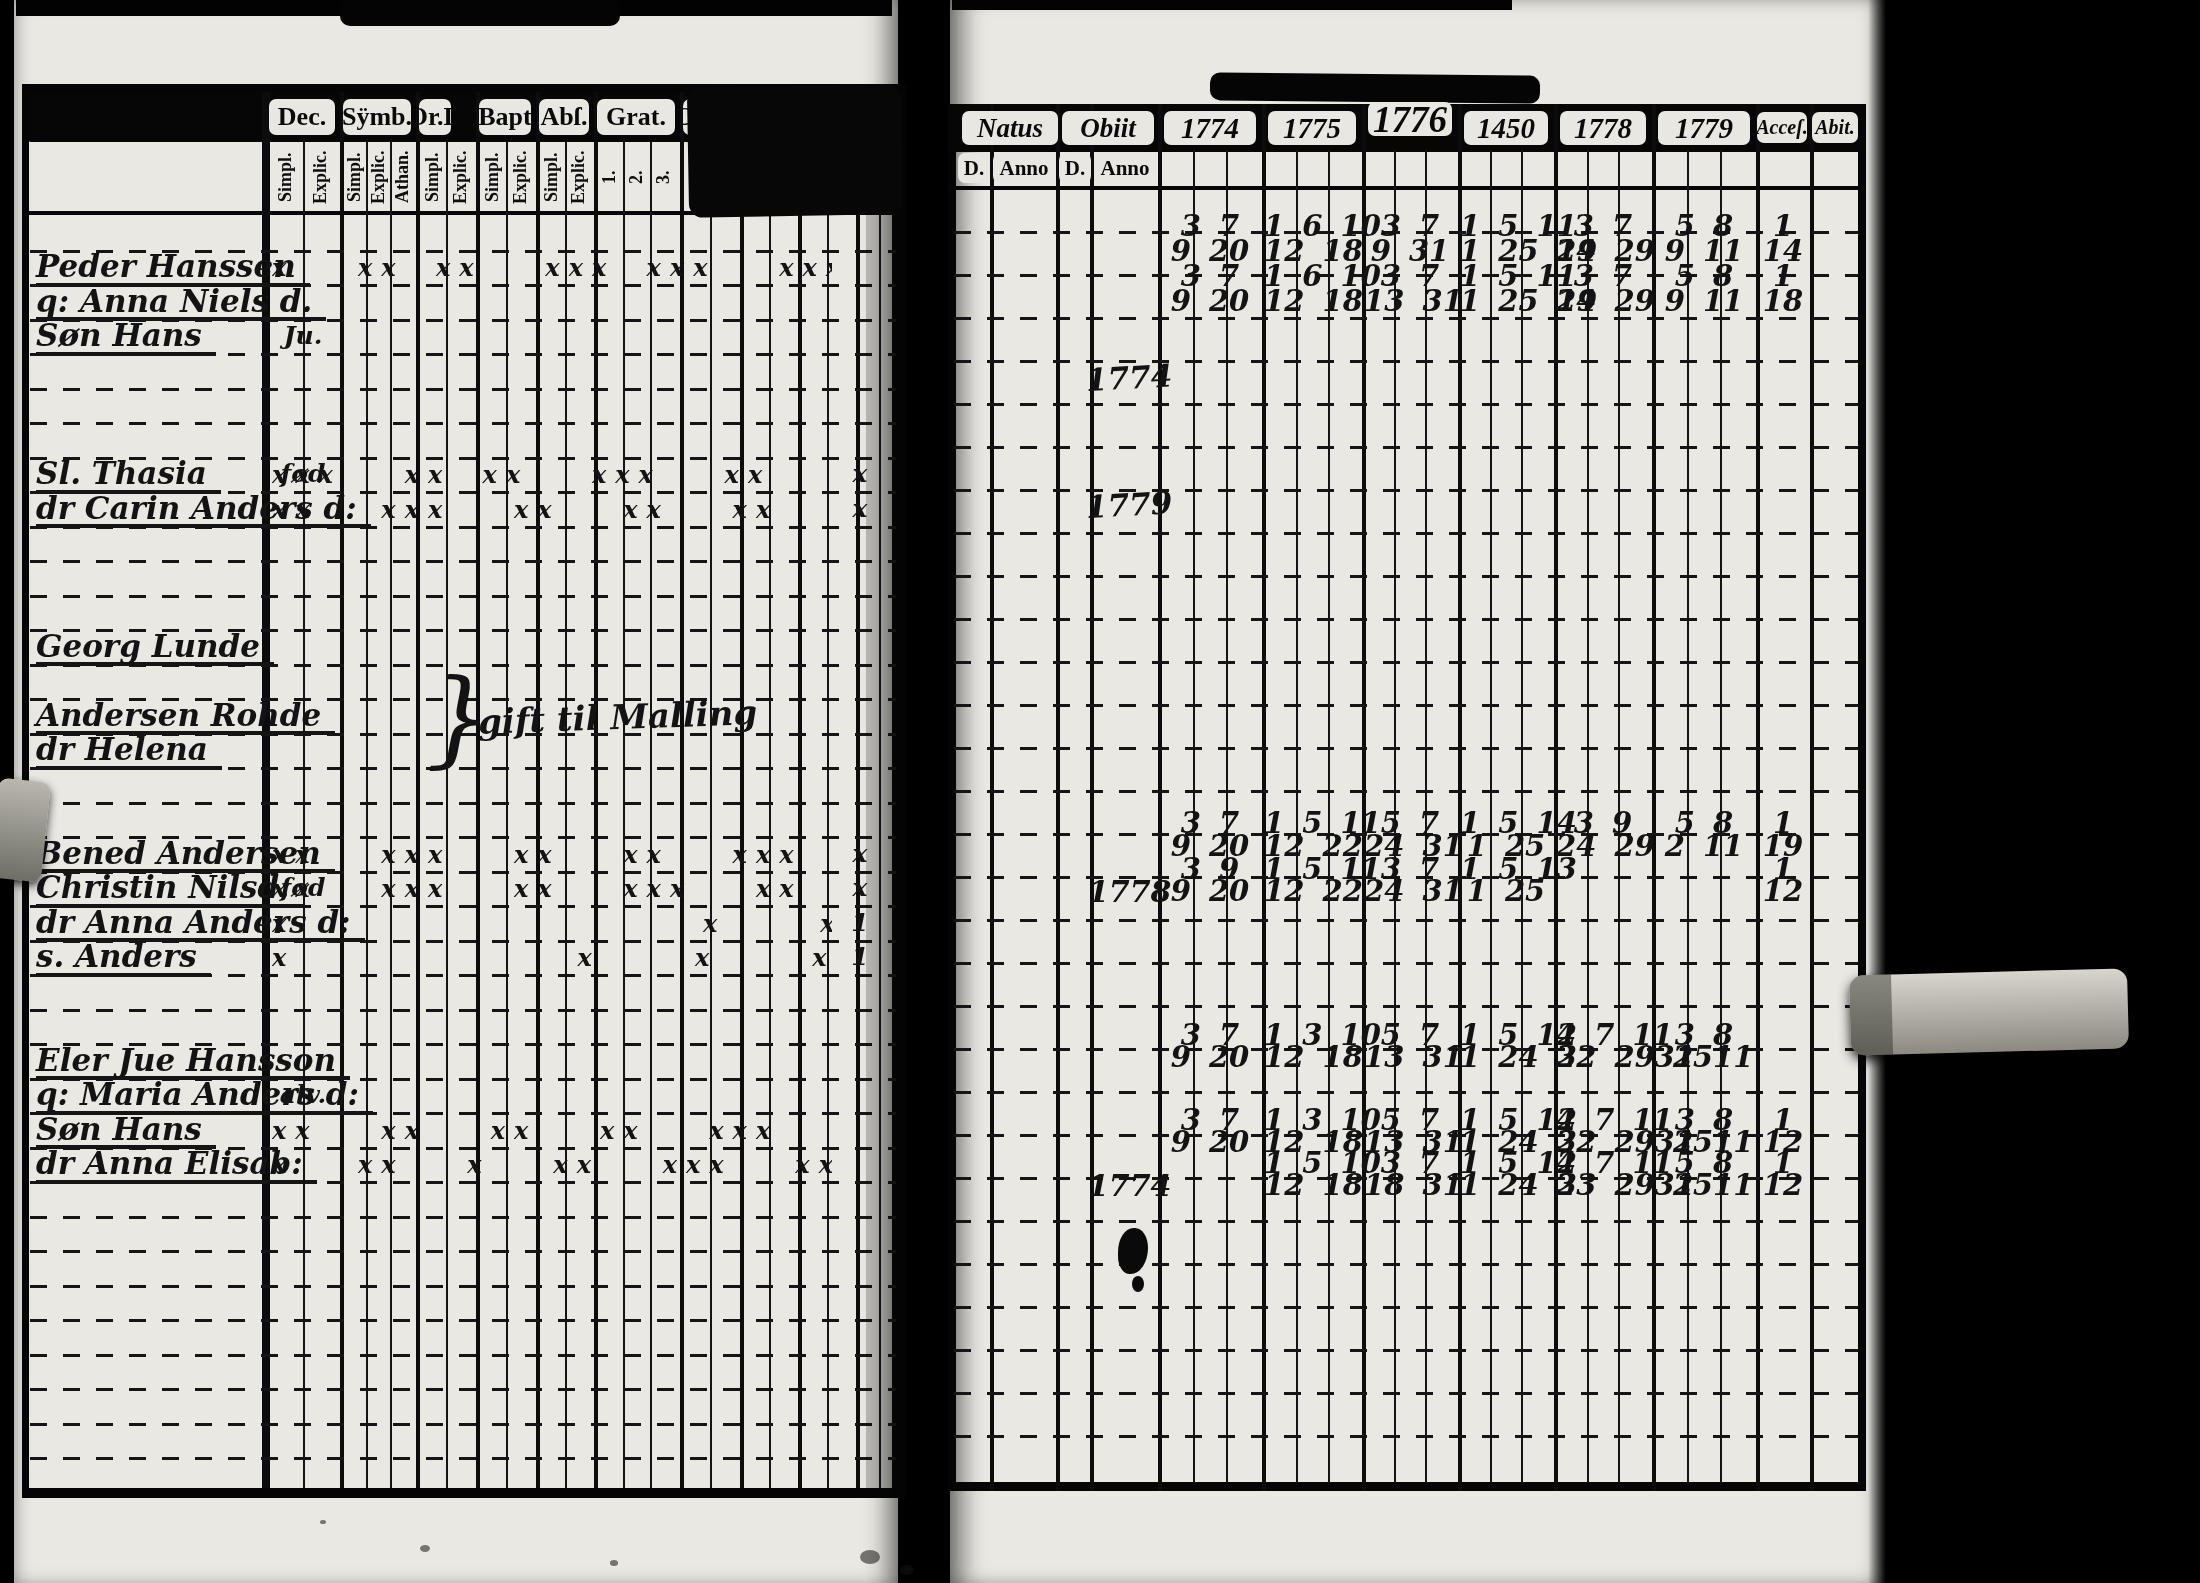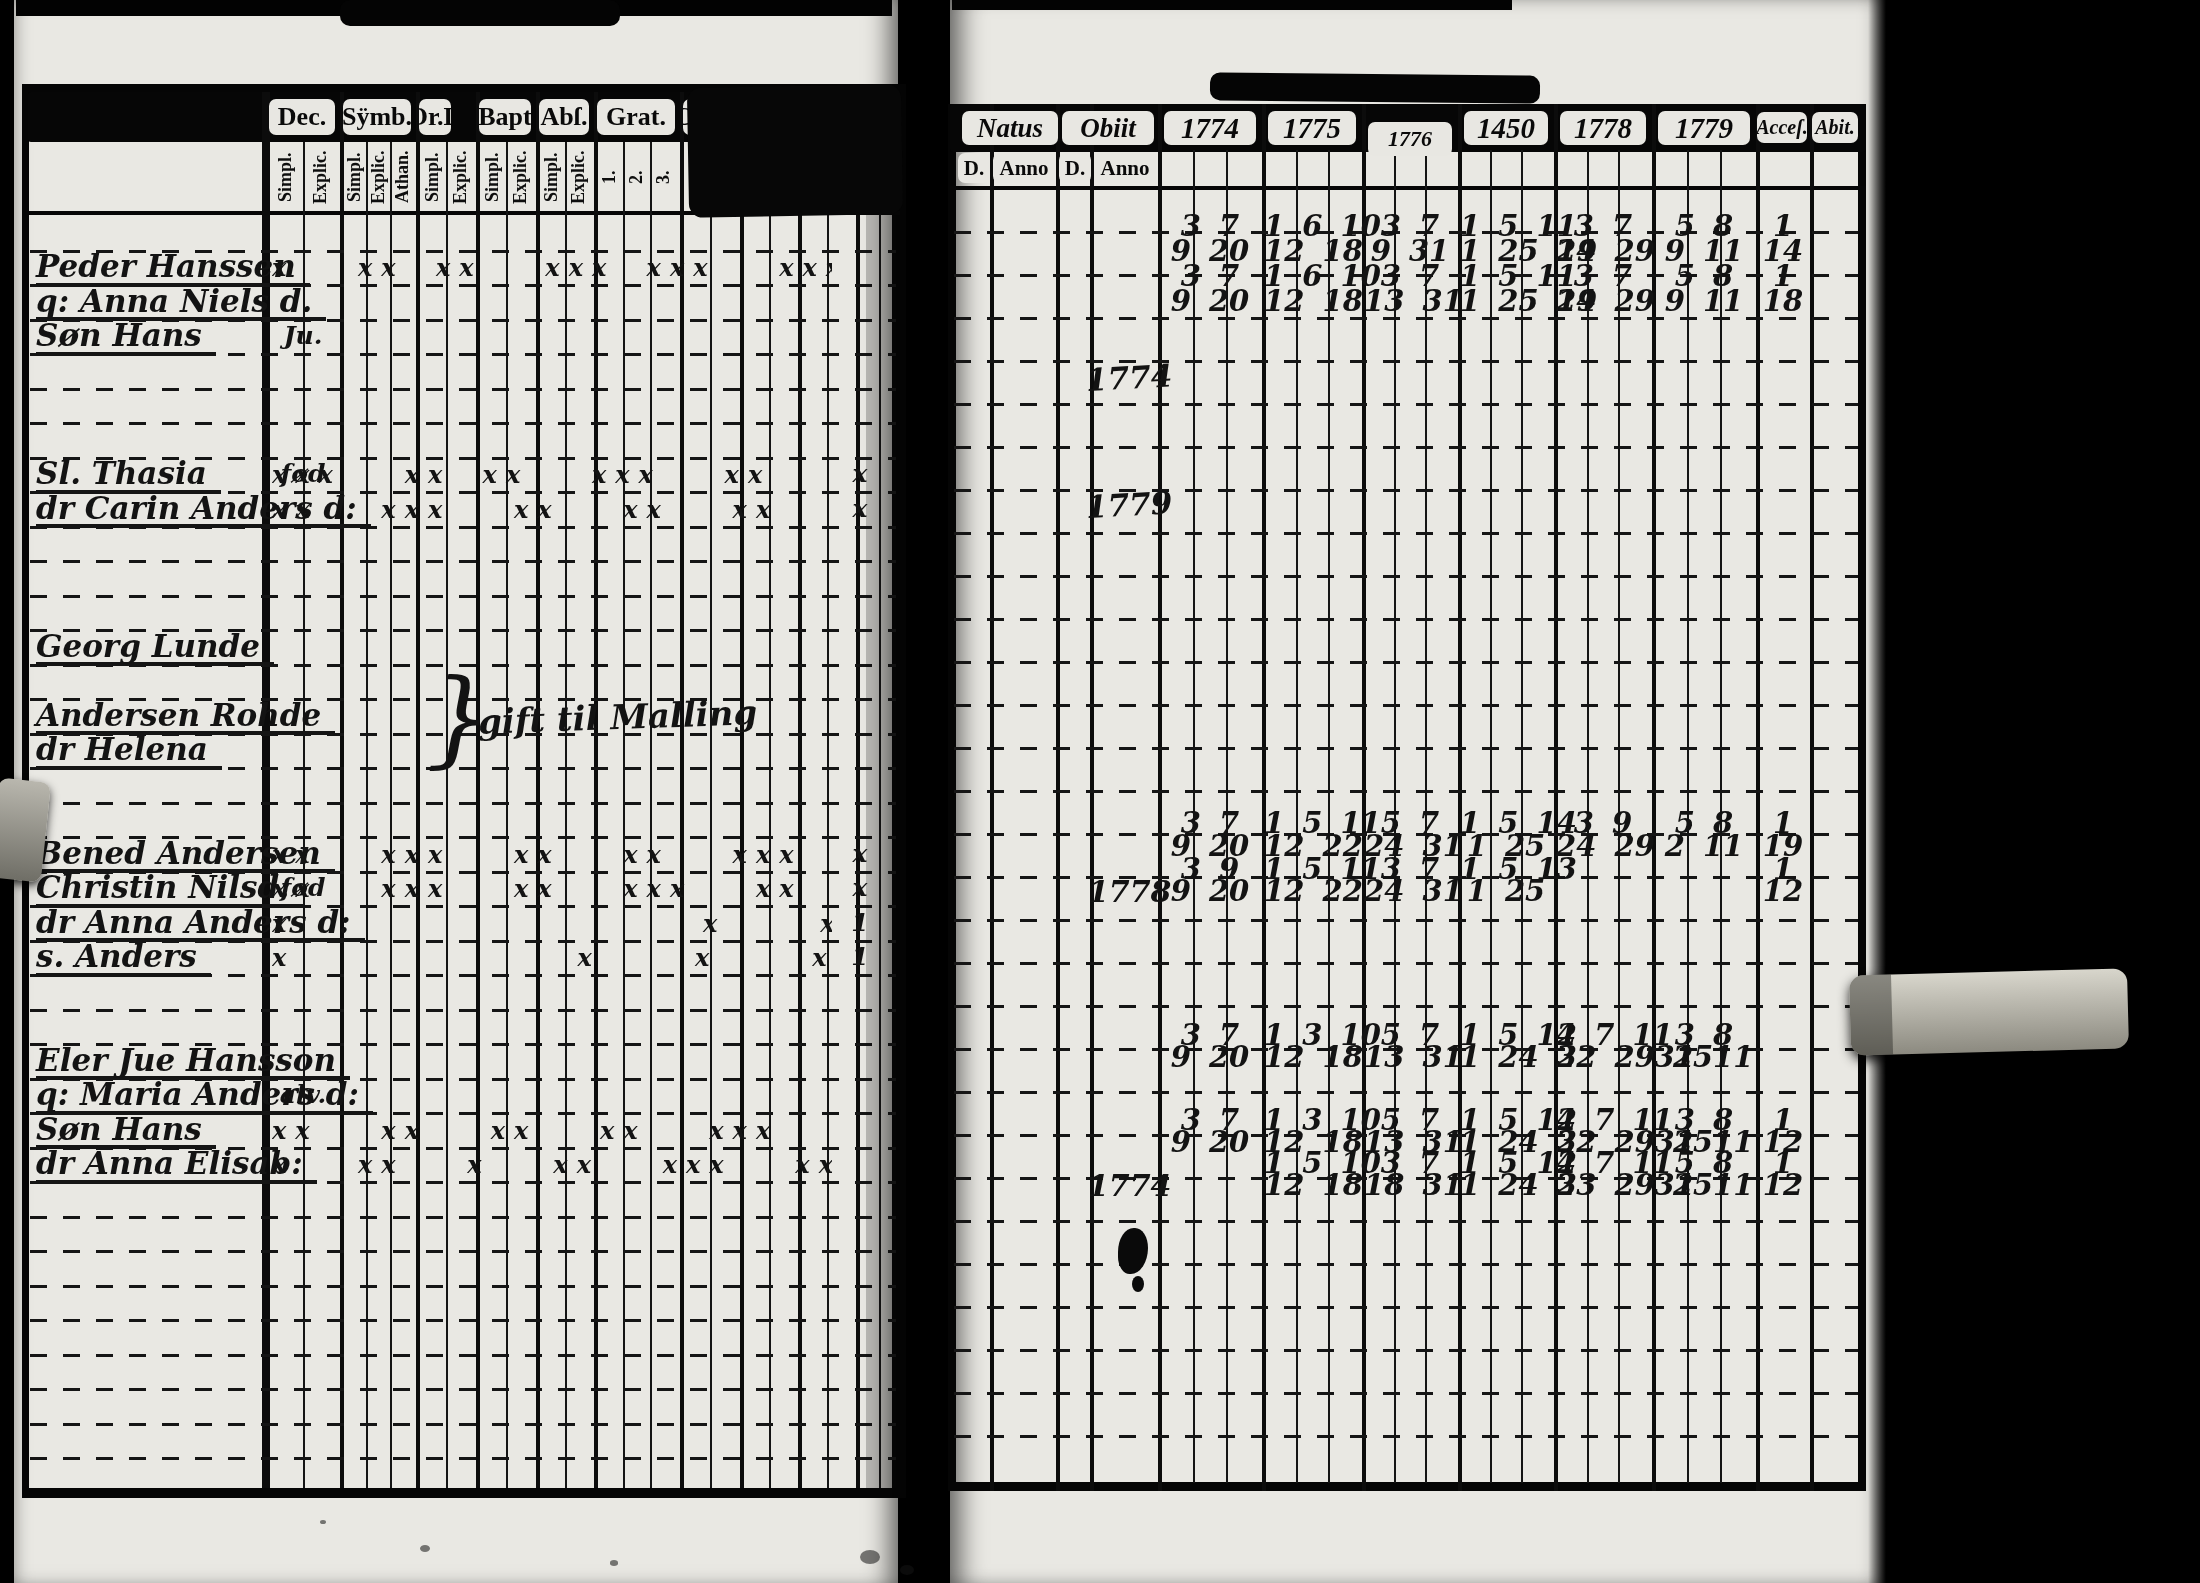--- a/index.html
+++ b/index.html
@@ -184,21 +184,21 @@
     <div style="position: absolute; left: 1868px; top: 0px; width: 18px; height: 1583px; background: linear-gradient(90deg, rgba(0, 0, 0, 0), rgb(0, 0, 0)); z-index: 3;"></div>
     <div style="position: absolute; left: 948px; top: 104px; width: 918px; height: 12px; background: rgb(5, 5, 5); z-index: 2;"></div>
     <div style="position: absolute; left: 948px; top: 1482px; width: 918px; height: 9px; background: rgb(5, 5, 5); z-index: 2;"></div>
     <div style="position: absolute; left: 948px; top: 104px; width: 8px; height: 1387px; background: rgb(5, 5, 5); z-index: 2;"></div>
     <div style="position: absolute; left: 1858px; top: 104px; width: 8px; height: 1387px; background: rgb(5, 5, 5); z-index: 2;"></div>
     <div class="band" style="position: absolute; left: 950px; top: 104px; width: 916px; height: 48px;"></div>
     <div class="hbox" style="position: absolute; left: 962px; top: 111px; width: 96px; height: 34px; font-size: 27px; font-style: italic;">Natus</div>
     <div class="hbox" style="position: absolute; left: 1062px; top: 111px; width: 92px; height: 34px; font-size: 27px; font-style: italic;">Obiit</div>
     <div class="hbox" style="position: absolute; left: 1164px; top: 111px; width: 92px; height: 34px; font-size: 29px; font-style: italic;">1774</div>
     <div class="hbox" style="position: absolute; left: 1268px; top: 111px; width: 88px; height: 34px; font-size: 29px; font-style: italic;">1775</div>
-    <div class="hbox" style="position: absolute; left: 1368px; top: 122px; width: 84px; height: 34px; font-size: 22px; font-style: italic;">1776</div>
+    <div class="hbox" style="position: absolute; left: 1368px; top: 102px; width: 84px; height: 34px; font-size: 37px; font-style: italic;">1776</div>
     <div class="hbox" style="position: absolute; left: 1464px; top: 111px; width: 84px; height: 34px; font-size: 29px; font-style: italic;">1450</div>
     <div class="hbox" style="position: absolute; left: 1560px; top: 111px; width: 86px; height: 34px; font-size: 29px; font-style: italic;">1778</div>
     <div class="hbox" style="position: absolute; left: 1658px; top: 111px; width: 92px; height: 34px; font-size: 29px; font-style: italic;">1779</div>
     <div class="hbox" style="position: absolute; left: 1757px; top: 112px; width: 50px; height: 31px; font-size: 20px; font-style: italic;">Acceſ.</div>
     <div class="hbox" style="position: absolute; left: 1812px; top: 112px; width: 46px; height: 31px; font-size: 20px; font-style: italic;">Abit.</div>
     <div class="hbox" style="position: absolute; left: 958px; top: 153px; width: 32px; height: 30px; font-size: 21px;">D.</div>
     <div class="hbox" style="position: absolute; left: 993px; top: 153px; width: 62px; height: 30px; font-size: 21px;">Anno</div>
     <div class="hbox" style="position: absolute; left: 1059px; top: 153px; width: 32px; height: 30px; font-size: 21px;">D.</div>
     <div class="hbox" style="position: absolute; left: 1094px; top: 153px; width: 62px; height: 30px; font-size: 21px;">Anno</div>
     <div class="solid" style="position: absolute; left: 950px; top: 186px; width: 916px; height: 4px;"></div>

